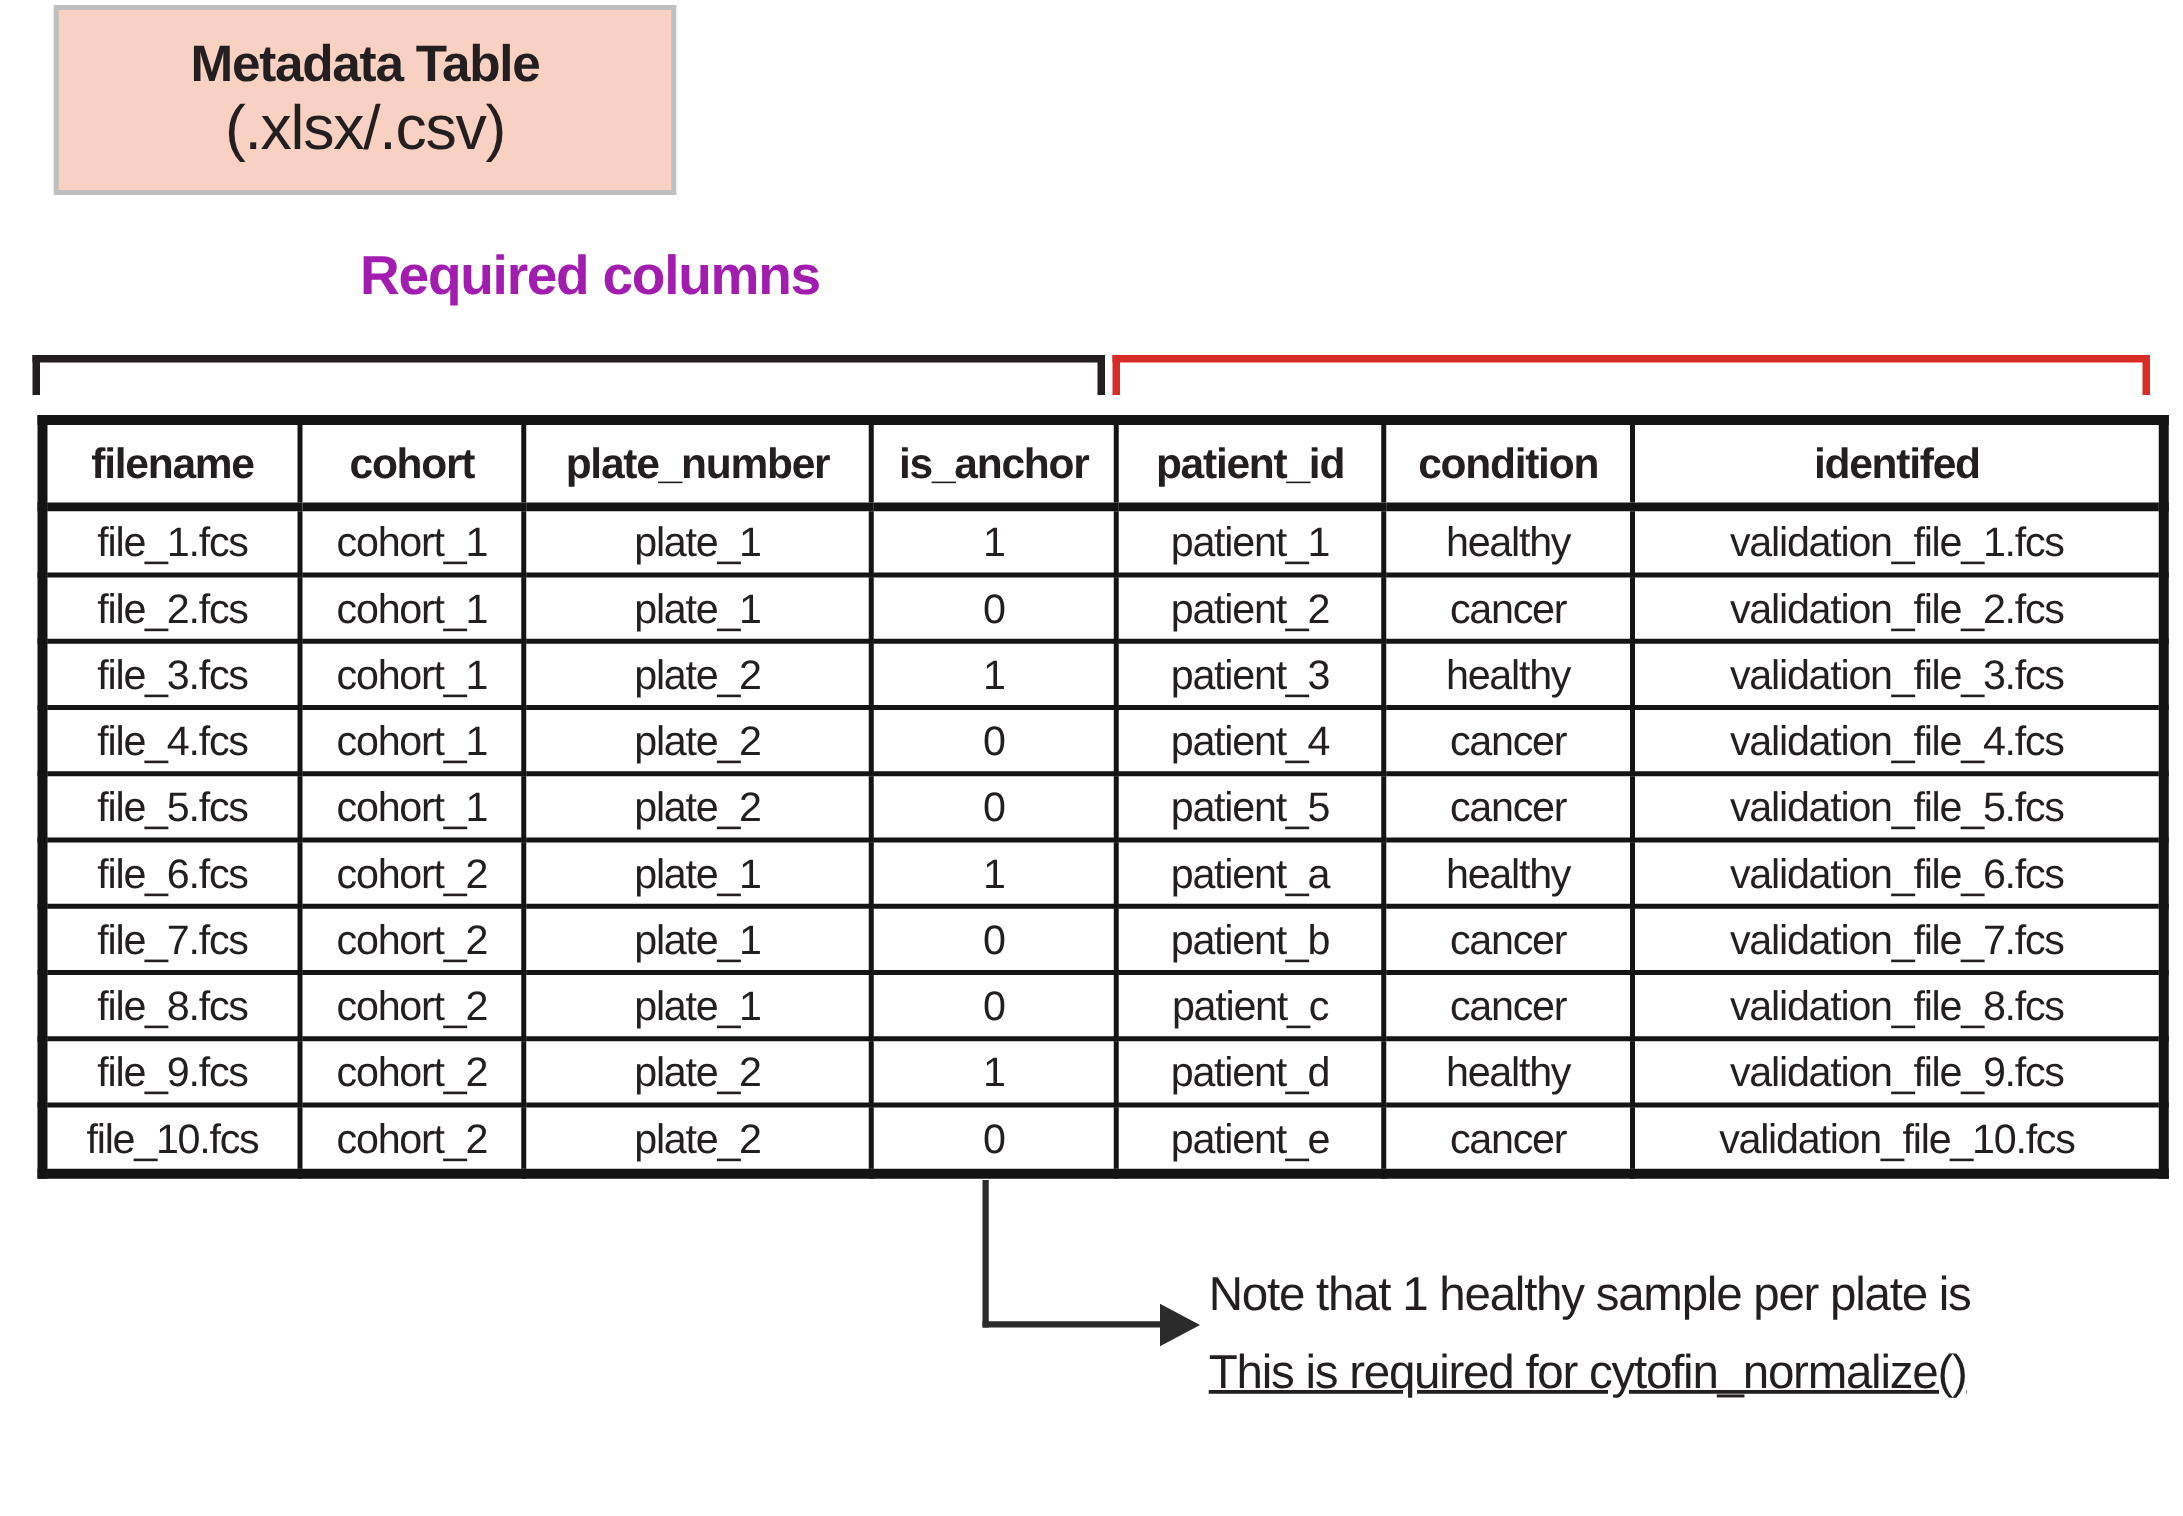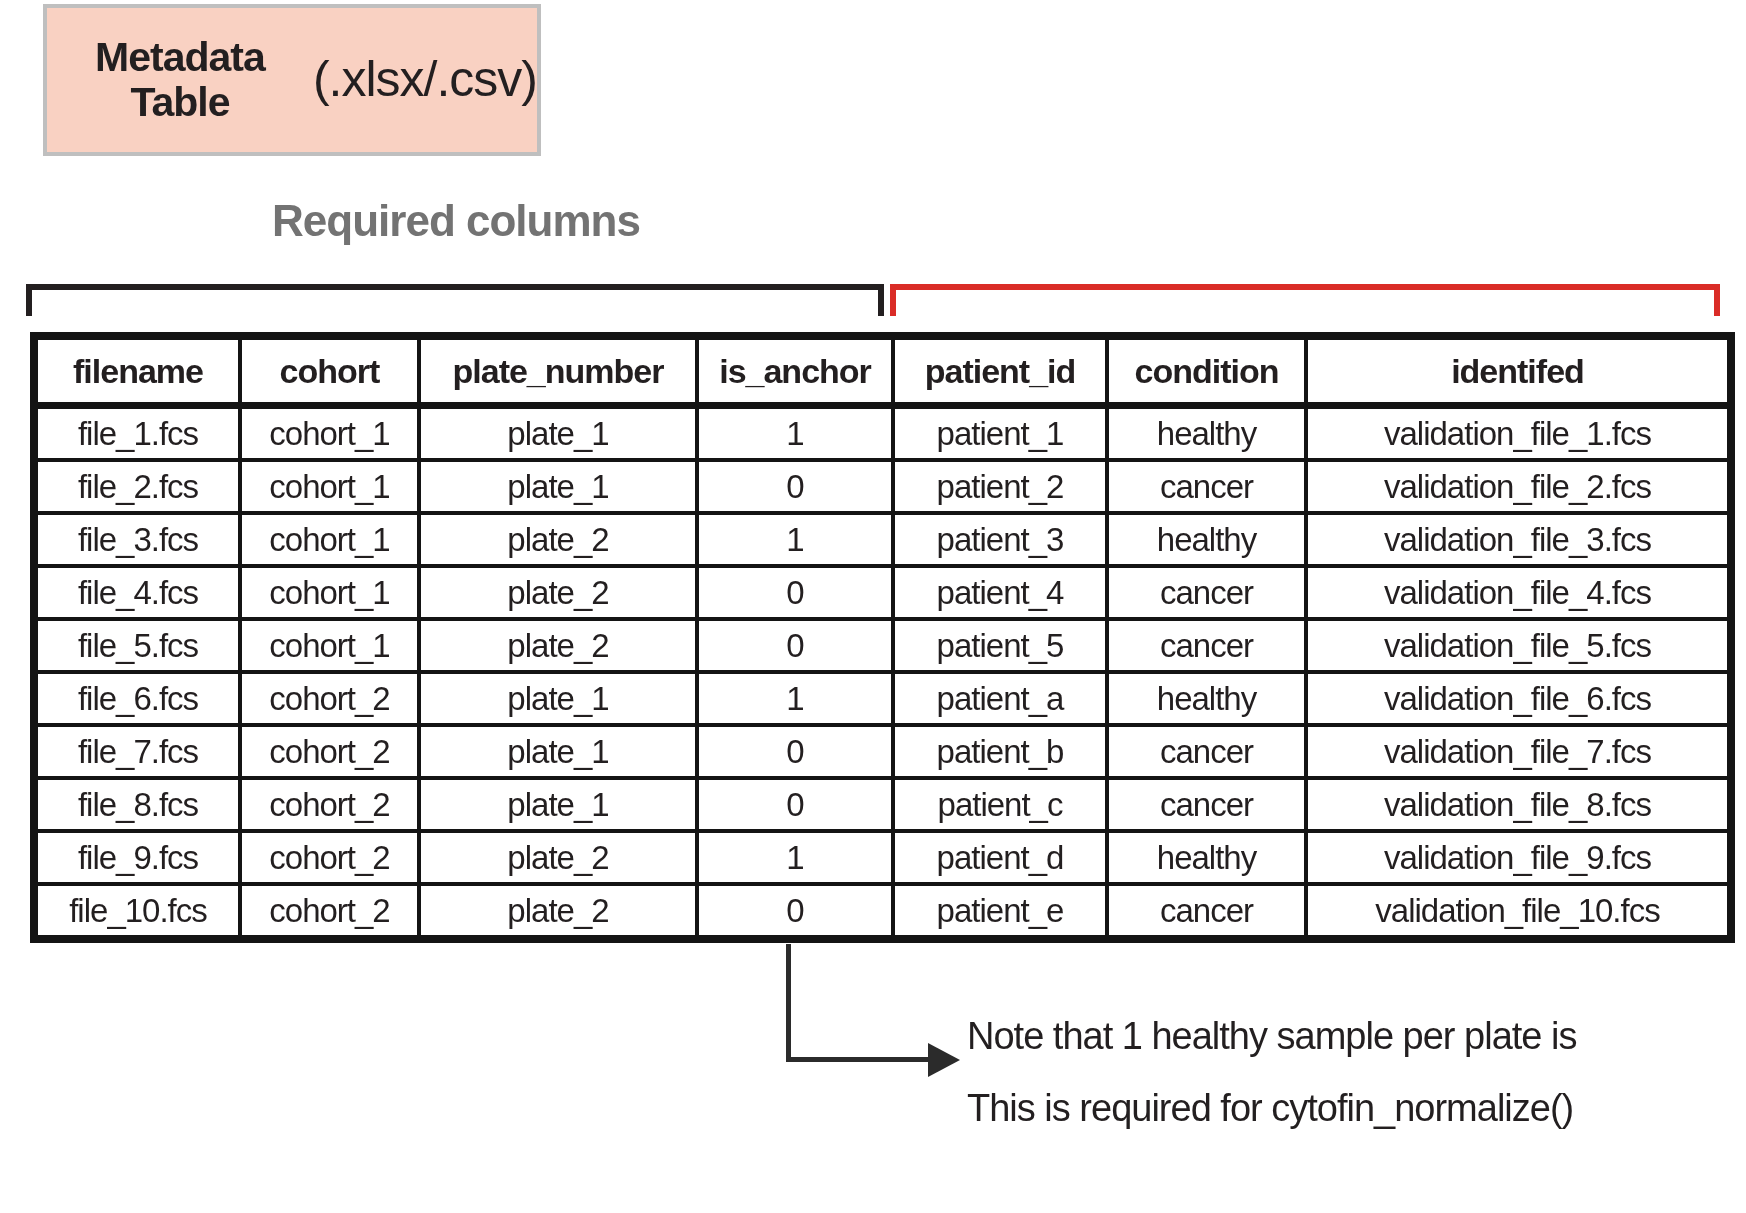--- a/index.html
+++ b/index.html
@@ -20,21 +20,21 @@
   
   .metadata-box {
     position: absolute;
     left: 43px;
     top: 4px;
     width: 490px;
     height: 144px;
     background: #F9D1C2;
     border: 4px solid #BFBFBF;
     display: flex;
-    flex-direction: row;
+    flex-direction: column;
     align-items: center;
     justify-content: center;
     text-align: center;
   }
   .metadata-box .title {
     font-size: 41px;
     font-weight: bold;
     line-height: 1.1;
     letter-spacing: -1px;
   }
@@ -48,21 +48,21 @@
   .section-label {
     position: absolute;
     top: 196px;
     height: 52px;
     font-size: 44px;
     font-weight: bold;
     text-align: center;
     letter-spacing: -1px;
     white-space: nowrap;
   }
-  .section-label.required { left: 28px; width: 856px; color: #737373; }
+  .section-label.required { left: 44px; width: 856px; color: #a21caf; }
   .section-label.optional { left: 890px; width: 828px; color: #DA2C27; }
 
   
   .bracket {
     position: absolute;
     top: 284px;
     height: 26px;
     border-top: 6px solid #231F20;
     border-left: 6px solid #231F20;
     border-right: 6px solid #231F20;
@@ -139,21 +139,21 @@
   
   .note {
     position: absolute;
     left: 967px;
     top: 1012px;
     width: 720px;
     font-size: 38px;
     letter-spacing: -1px;
   }
   .note .line { line-height: 48px; }
-  .note .line3 { margin-top: 24px; }
+  .note .line3 { margin-top: 14px; text-decoration: underline; }
 </style>
 </head>
 <body>
 
 <div id="canvas">
 
   <div class="metadata-box">
     <div class="title">Metadata Table</div>
     <div class="subtitle">(.xlsx/.csv)</div>
   </div>

